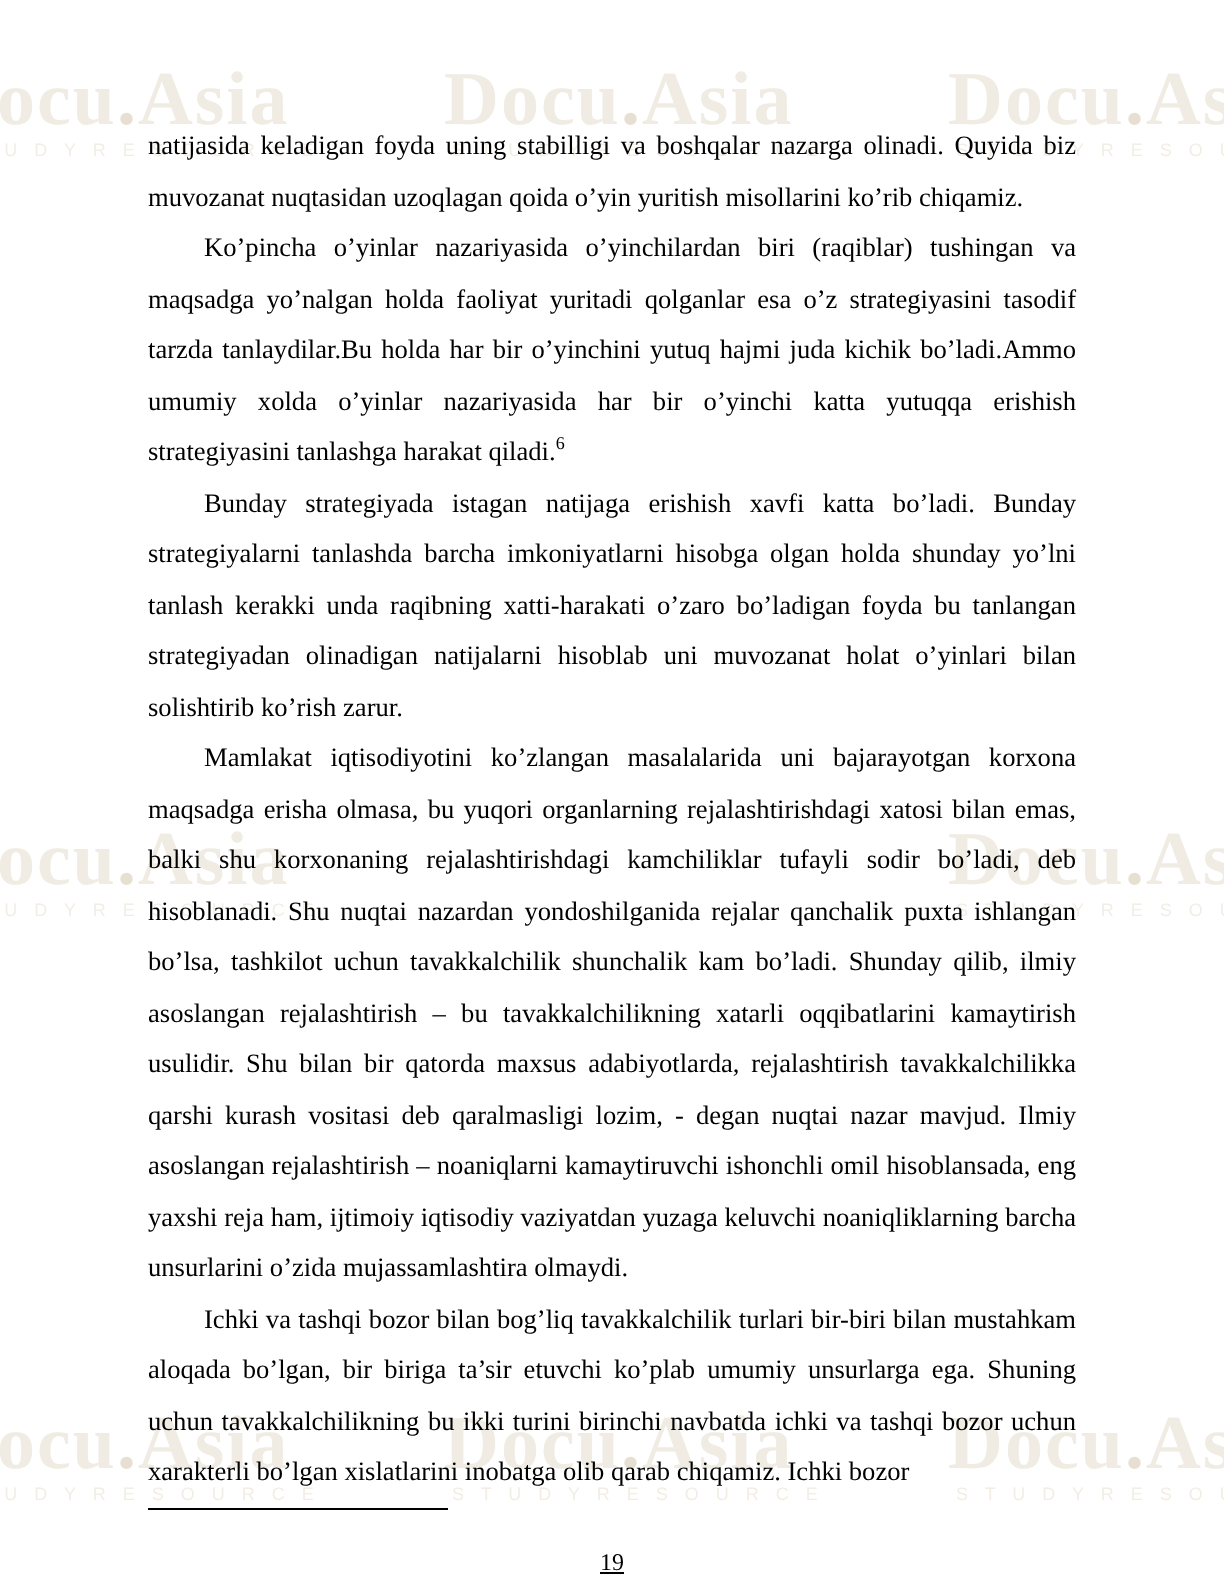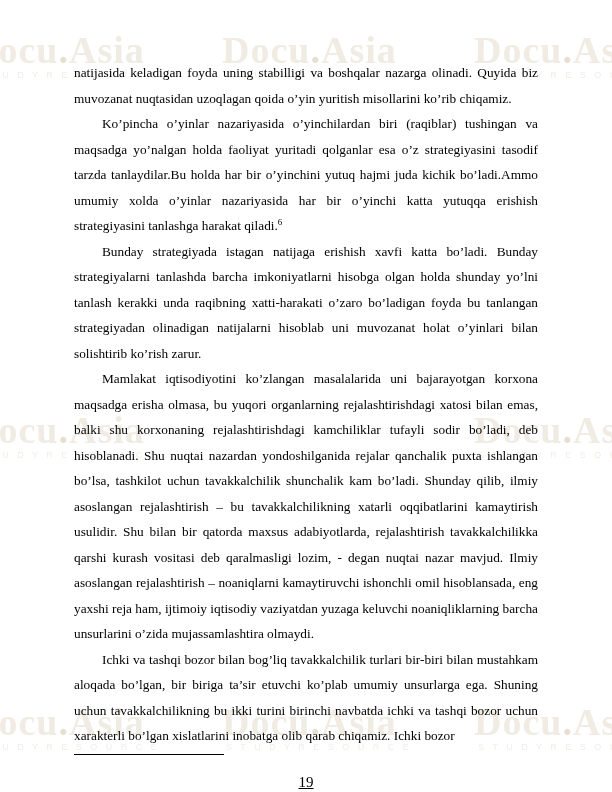--- a/index.html
+++ b/index.html
@@ -93,21 +93,21 @@
     font-size: 7px;
     vertical-align: super;
     line-height: 0;
   }
   .page-number {
     position: absolute;
     top: 762px;
     left: 0;
     width: 612px;
     text-align: center;
-    font-size: 15px;
+    font-size: 12px;
     text-decoration: underline;
   }
 </style>
 </head>
 <body>
 
 <div class="watermark-layer">
   <div class="wm" style="left:-30px; top:28px;">
     <span>Docu</span><span class="dot">.</span><span>Asia</span>
   </div>

